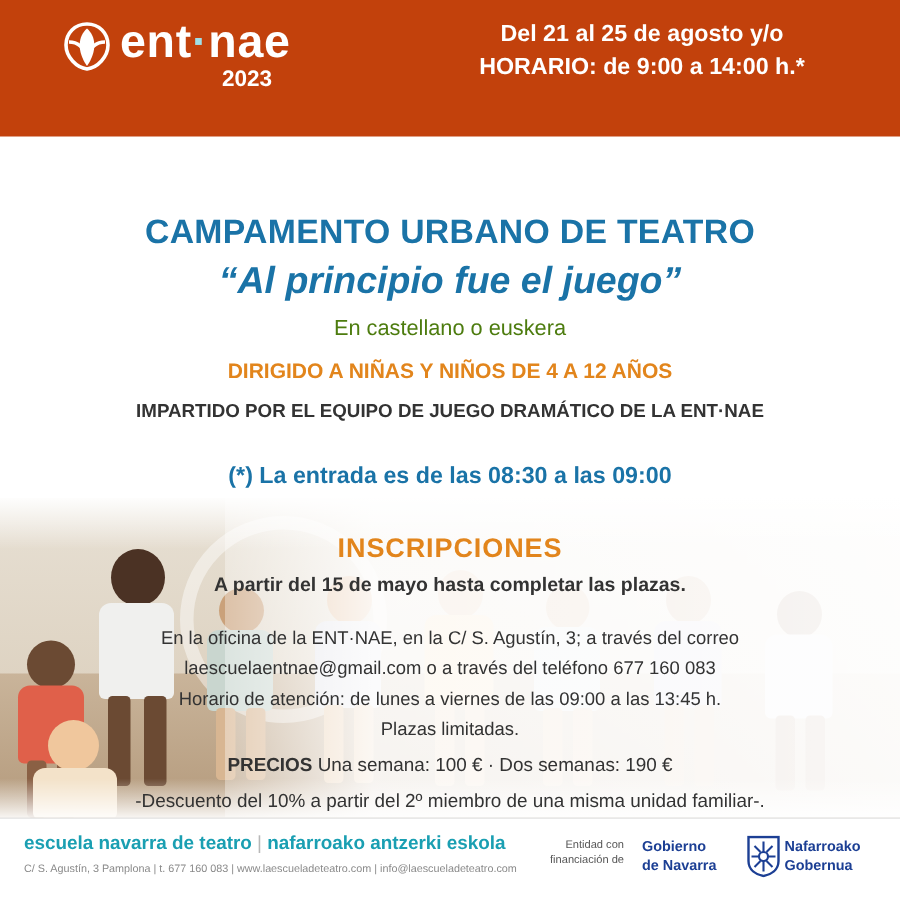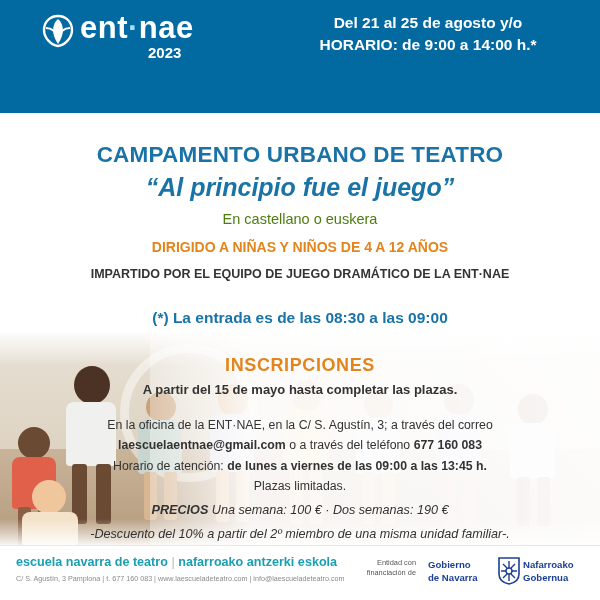--- a/index.html
+++ b/index.html
@@ -18,22 +18,22 @@
     width: 600px;
     height: 600px;
     background: #ffffff;
   }
 
   
   .header {
     position: absolute;
     left: 0; top: 0;
     width: 600px;
-    height: 113px;
-    background: #0369a1;
+    height: 91px;
+    background: #c2410c;
     color: #ffffff;
   }
   .brand {
     position: absolute;
     left: 40px;
     top: 10px;
     width: 220px;
     height: 70px;
   }
   .brand-logo {
@@ -196,28 +196,27 @@
     font-weight: bold;
     color: #333333;
   }
   .insc-lines {
     position: absolute;
     top: 318px; left: 0; width: 600px;
     font-size: 12.3px;
     color: #333333;
     line-height: 1.65;
   }
-  .insc-lines b { font-weight: bold; }
+  .insc-lines b { font-weight: normal; }
   .prices {
     position: absolute;
     top: 402px; left: 0; width: 600px;
     font-size: 12.6px;
     color: #333333;
     line-height: 1.9;
-    font-style: italic;
   }
   .prices .lbl { font-weight: bold; }
 
   
   .footer {
     position: absolute;
     left: 0; top: 545px;
     width: 600px; height: 55px;
     background: #ffffff;
     border-top: 1px solid #e8e8e8;

